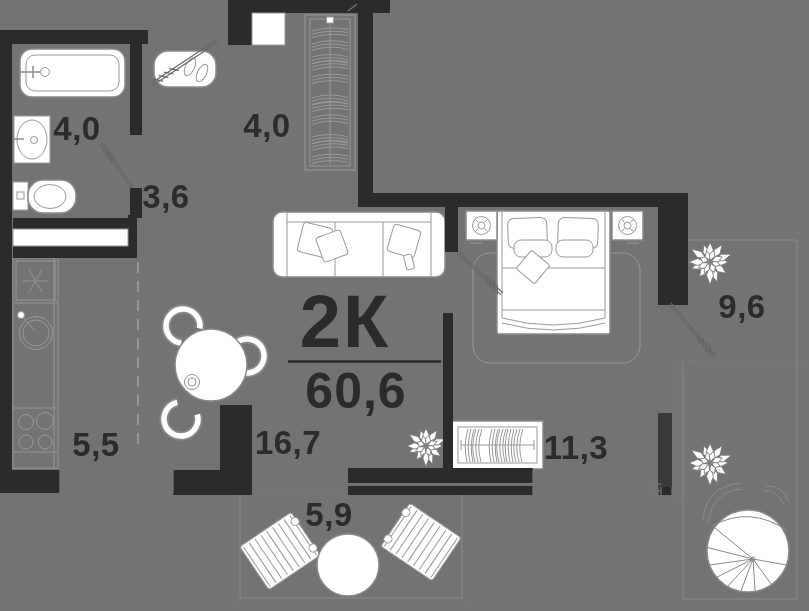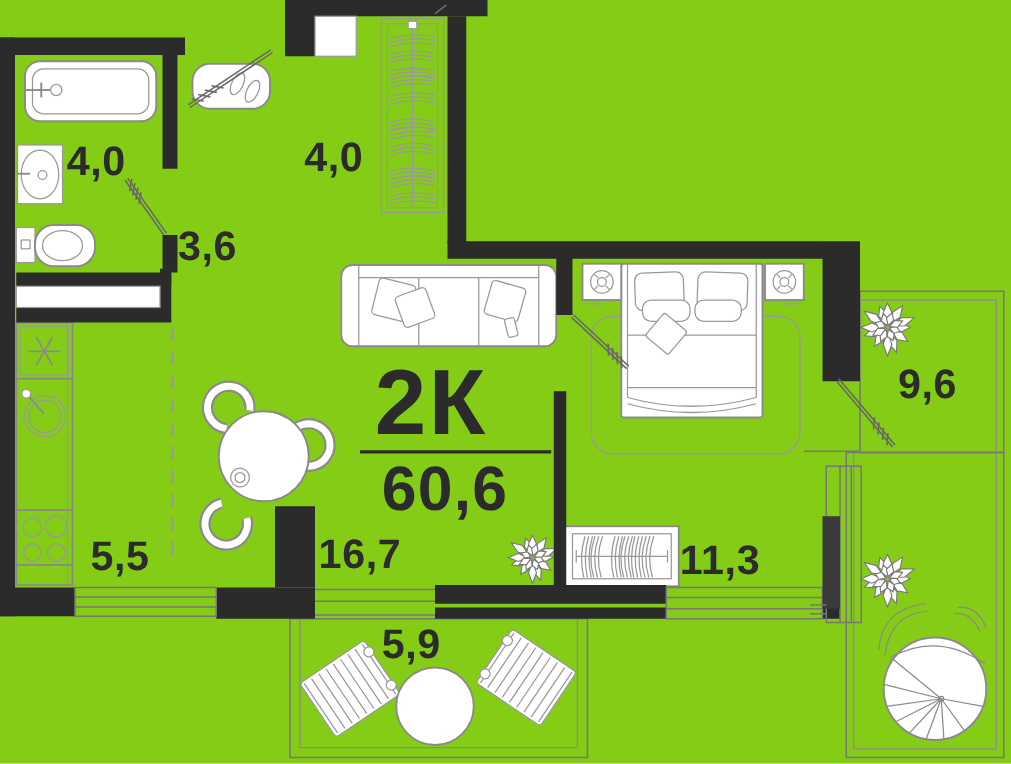--- a/index.html
+++ b/index.html
@@ -1,16 +1,16 @@
 <!DOCTYPE html>
 <html><head>
 <meta charset="utf-8">
 <style>
   html,body { margin:0; padding:0; background:#fff; }
-  .stage { position:relative; width:809px; height:611px; background:#84cc16; overflow:hidden;
+  .stage { position:relative; width:809px; height:611px; background:#737373; overflow:hidden;
            font-family:"Liberation Sans", sans-serif; }
   svg { display:block; }
   .w    { fill:#2b2b2b; stroke:none; }
   .wd   { fill:#3a3a3a; stroke:none; }
   .f1   { fill:none; stroke:#8a8a8a; stroke-width:1.5; }
   .f1w  { fill:#ffffff; stroke:#8a8a8a; stroke-width:1.5; }
   .f2   { fill:none; stroke:#999999; stroke-width:1; }
   .f2w  { fill:#ffffff; stroke:#999999; stroke-width:1; }
   .thin { fill:none; stroke:#777777; stroke-width:1.2; }
   .thn2 { fill:none; stroke:#8a8a8a; stroke-width:1; }

